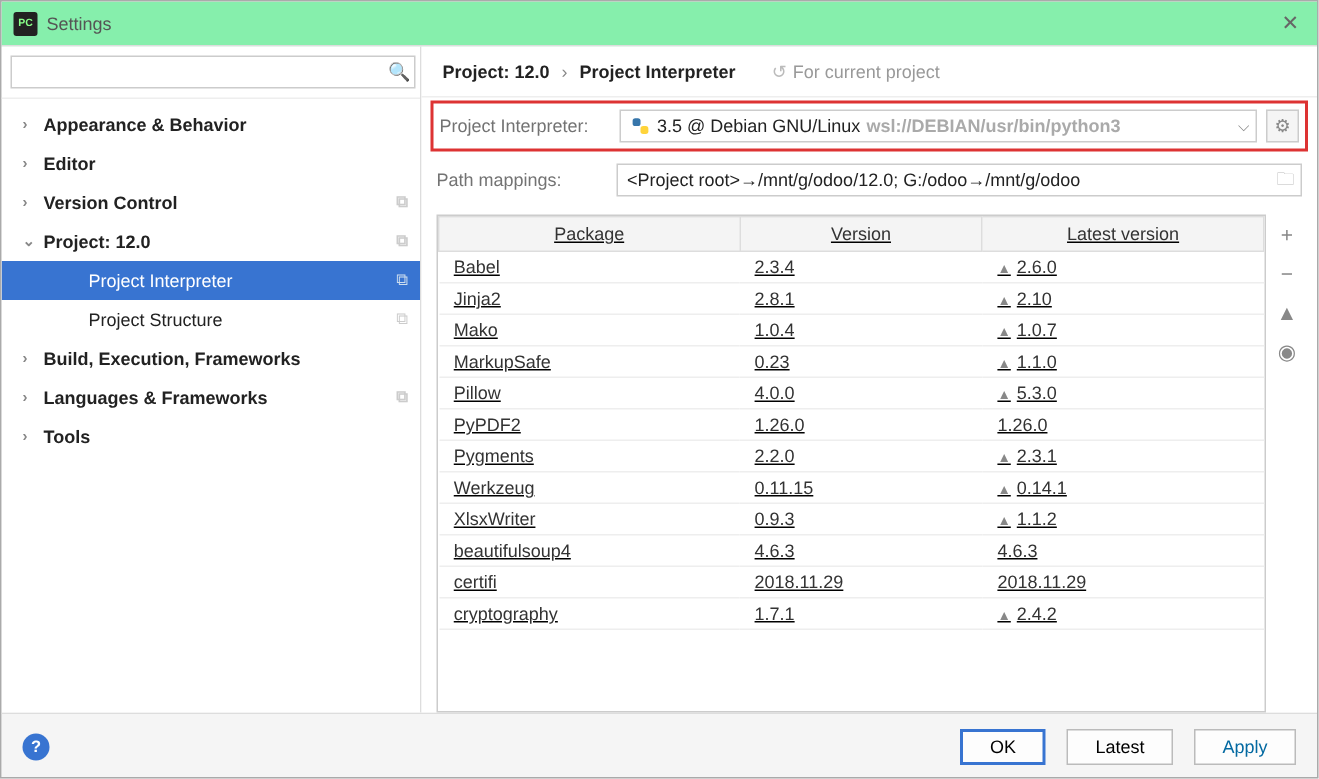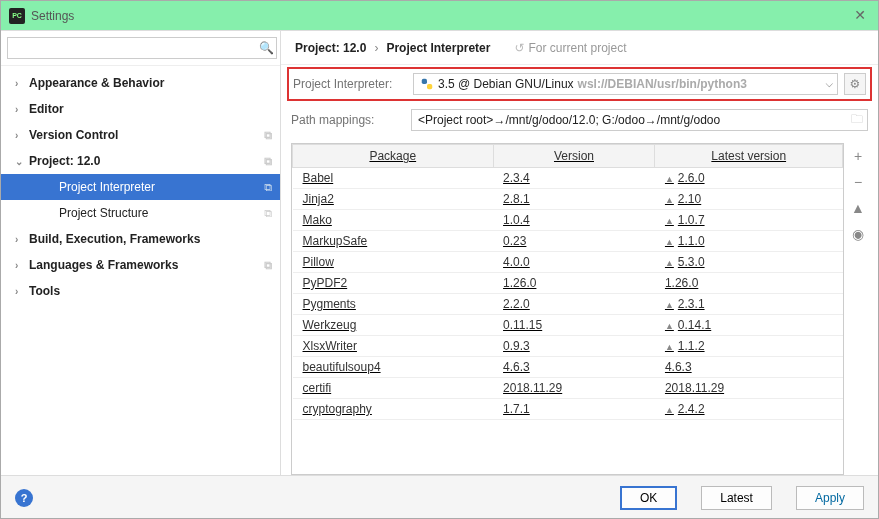--- a/index.html
+++ b/index.html
@@ -42,21 +42,21 @@
 .table-wrap { flex: 1; display: flex; margin: 6px 6px 0 10px; }
 .pkg-table { flex: 1; border: 1px solid #ccc; overflow-y: auto; }
 .pkg-table table { width: 100%; border-collapse: collapse; text-decoration: underline; }
 .pkg-table th { background: #f4f4f4; border: 1px solid #ddd; padding: 4px 8px; font-weight: normal; color: #333; text-align: center; }
 .pkg-table td { border-bottom: 1px solid #eee; padding: 3px 10px; color: #333; }
 .pkg-table td .up { color: #888; font-size: 9px; margin-right: 4px; }
 .side-btns { width: 28px; display: flex; flex-direction: column; align-items: center; padding-top: 2px; }
 .side-btns div { width: 22px; height: 22px; display: flex; align-items: center; justify-content: center; color: #888; cursor: pointer; margin-bottom: 4px; font-size: 14px; }
 .footer { height: 44px; border-top: 1px solid #ddd; background: #f5f5f5; display: flex; align-items: center; padding: 0 14px; }
 .footer .help { width: 18px; height: 18px; border-radius: 50%; background: #3874d1; color: #fff; display: flex; align-items: center; justify-content: center; font-size: 11px; font-weight: bold; cursor: pointer; }
-.footer .btns { margin-left: auto; display: flex; gap: 24px; }
+.footer .btns { margin-left: auto; display: flex; gap: 14px; }
 .footer button { height: 24px; padding: 0 18px; border: 1px solid #bbb; background: #fdfdfd; cursor: pointer; }
 .footer button.primary { border: 2px solid #3874d1; }
 .footer button.disabled { color: #0369a1; }
 svg.py { width:14px; height:14px; }
 </style>
 </head>
 <body>
 
 <div class="titlebar">
   <div class="icon">PC</div>

